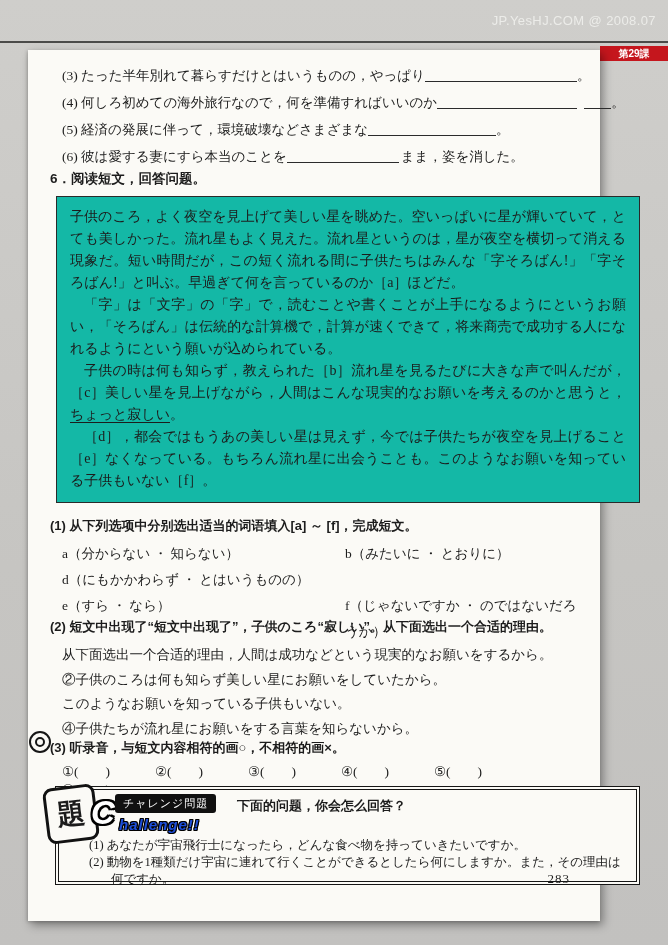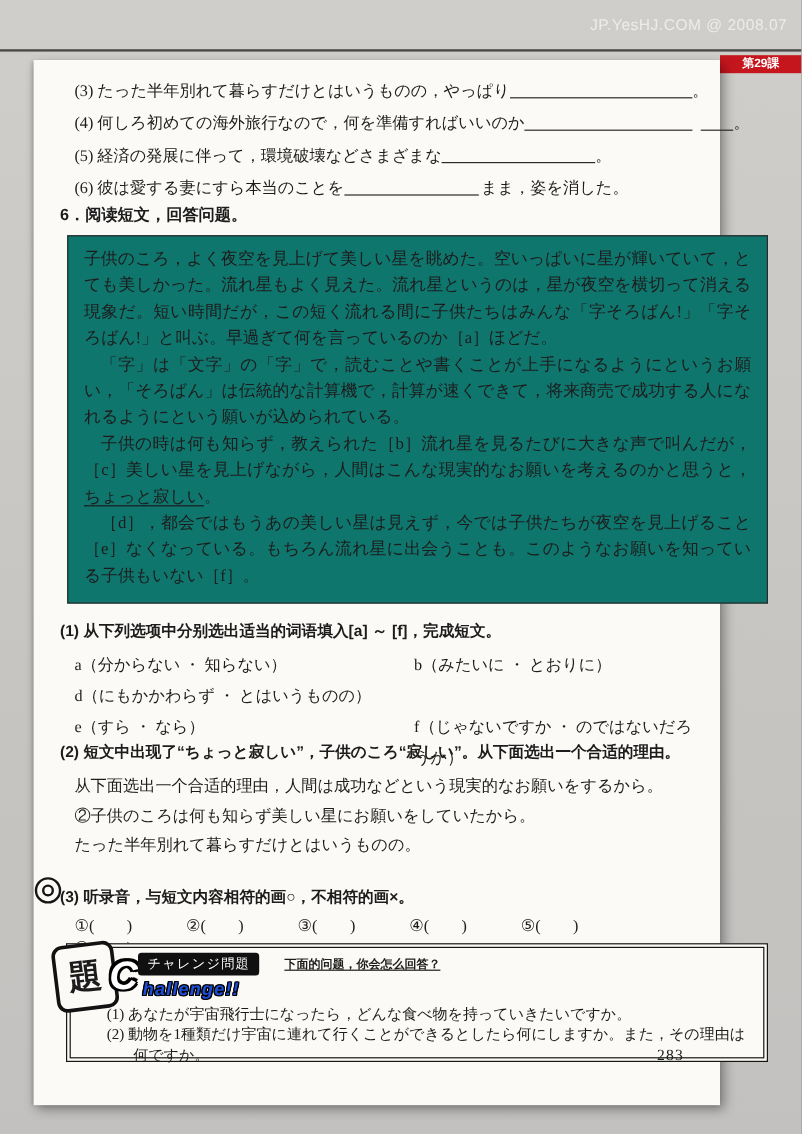--- a/index.html
+++ b/index.html
@@ -20,21 +20,21 @@
   .fill-items{position:absolute;top:12px;left:34px;right:14px;font-size:13.5px;line-height:27px;}
   .fi{white-space:nowrap;}
   .blank{display:inline-block;border-bottom:1px solid #2b2b2b;height:13px;vertical-align:-2px;}
   .b3{width:152px}.b4a{width:140px}.b4b{width:27px;margin-left:7px}.b5{width:128px}.b6{width:112px;margin-right:2px}
 
   .cn{font-family:"Liberation Sans","DejaVu Sans",sans-serif;font-weight:bold;}
   .sec-title{position:absolute;top:120px;left:22px;font-size:13.5px;}
 
   
   .passage{position:absolute;top:146px;left:28px;width:556px;border:1.5px solid #2a2a2a;
-    padding:9px 13px 10px;font-size:14px;line-height:22px;text-align:justify;background:#0f766e;}
+    padding:9px 13px 10px;font-size:14px;line-height:22px;text-align:justify;background:#14b8a6;}
   .passage p{margin:0;}
   .passage p.ind{text-indent:1em;}
   .u{text-decoration:underline;text-underline-offset:3px;}
 
   .q1-label{position:absolute;top:467px;left:22px;font-size:13px;}
   .q1-options{position:absolute;top:491px;left:34px;right:14px;font-size:13.5px;line-height:26px;}
   .optrow{display:flex;}
   .optl{width:283px;flex:none;}
   .optr{flex:1;}
 
@@ -48,21 +48,21 @@
   .q3-answers span{display:inline-block;width:93px;}
 
   
   .challenge{position:absolute;top:736px;left:27px;width:585px;height:99px;box-sizing:border-box;
     border:4px double #161616;background:#fbfaf6;}
   .stamp{position:absolute;left:-14px;top:-4px;width:46px;height:50px;border:3px solid #121212;border-radius:9px;
     transform:rotate(-7deg);background:#fbfaf6;display:flex;align-items:center;justify-content:center;
     font-size:28px;font-weight:bold;}
   .badge{position:absolute;left:56px;top:4px;background:#101010;color:#fff;font-size:11px;font-weight:normal;
     padding:2px 8px;border-radius:3px;font-family:"Liberation Sans","DejaVu Sans",sans-serif;letter-spacing:1px;}
-  .note{position:absolute;left:178px;top:7px;font-size:10px;text-decoration:underline;}
+  .note{position:absolute;left:178px;top:7px;font-size:13px;}
   .logo-c{position:absolute;left:32px;top:4px;font-size:33px;font-weight:bold;font-style:italic;
     font-family:"Liberation Sans","DejaVu Sans",sans-serif;color:#fff;
     text-shadow:-2px -2px 0 #000,2px -2px 0 #000,-2px 2px 0 #000,2px 2px 0 #000,0 -2px 0 #000,0 2px 0 #000,-2px 0 0 #000,2px 0 0 #000;}
   .logo-rest{position:absolute;left:60px;top:26px;font-size:15px;font-weight:bold;font-style:italic;letter-spacing:1px;
     font-family:"Liberation Sans","DejaVu Sans",sans-serif;color:#1d4ed8;
     text-shadow:-1px -1px 0 #000,1px -1px 0 #000,-1px 1px 0 #000,1px 1px 0 #000,0 -1px 0 #000,0 1px 0 #000,-1px 0 0 #000,1px 0 0 #000;}
   .ch-items{position:absolute;left:30px;top:47px;right:12px;font-size:12.5px;line-height:17px;}
   .ch-item.hang{padding-left:22px;text-indent:-22px;}
 
   .page-number{position:absolute;top:821px;right:30px;font-size:13px;letter-spacing:1px;text-align:center;}
@@ -102,25 +102,26 @@
         </div>
       <div class="optrow">
           <span class="optr">d（にもかかわらず ・ とはいうものの）</span>
         </div>
       <div class="optrow">
           <span class="optl">e（すら ・ なら）</span>
           <span class="optr">f（じゃないですか ・ のではないだろうか）</span>
         </div>
     </div>
 
-    <div class="q2-label cn"><span>(2) 短文中出现了</span><span>“ちょっと寂しい”</span><span>，子供のころ“寂しい”。从下面选出一个合适的理由。</span></div>
+    <div class="q2-label cn"><span>(2) 短文中出现了</span><span>“短文中出现了”</span><span>，子供のころ“寂しい”。从下面选出一个合适的理由。</span></div>
     <div class="q2-choices">
       <div>从下面选出一个合适的理由，人間は成功などという現実的なお願いをするから。</div>
       <div>②子供のころは何も知らず美しい星にお願いをしていたから。</div>
-      <div>たった半年別れて暮らすだけとはいうものの。</div>
+      <div>このようなお願いを知っている子供もいない。</div>
+      <div>④子供たちが流れ星にお願いをする言葉を知らないから。</div>
     </div>
 
     <div class="cd-icon"></div>
     <div class="q3-label cn">(3) 听录音，与短文内容相符的画○，不相符的画×。</div>
     <div class="q3-answers">
       <span>①(　　)</span><span>②(　　)</span><span>③(　　)</span><span>④(　　)</span><span>⑤(　　)</span><span>⑥(　　)</span>
     </div>
 
     <div class="challenge">
       <div class="stamp">題</div>

